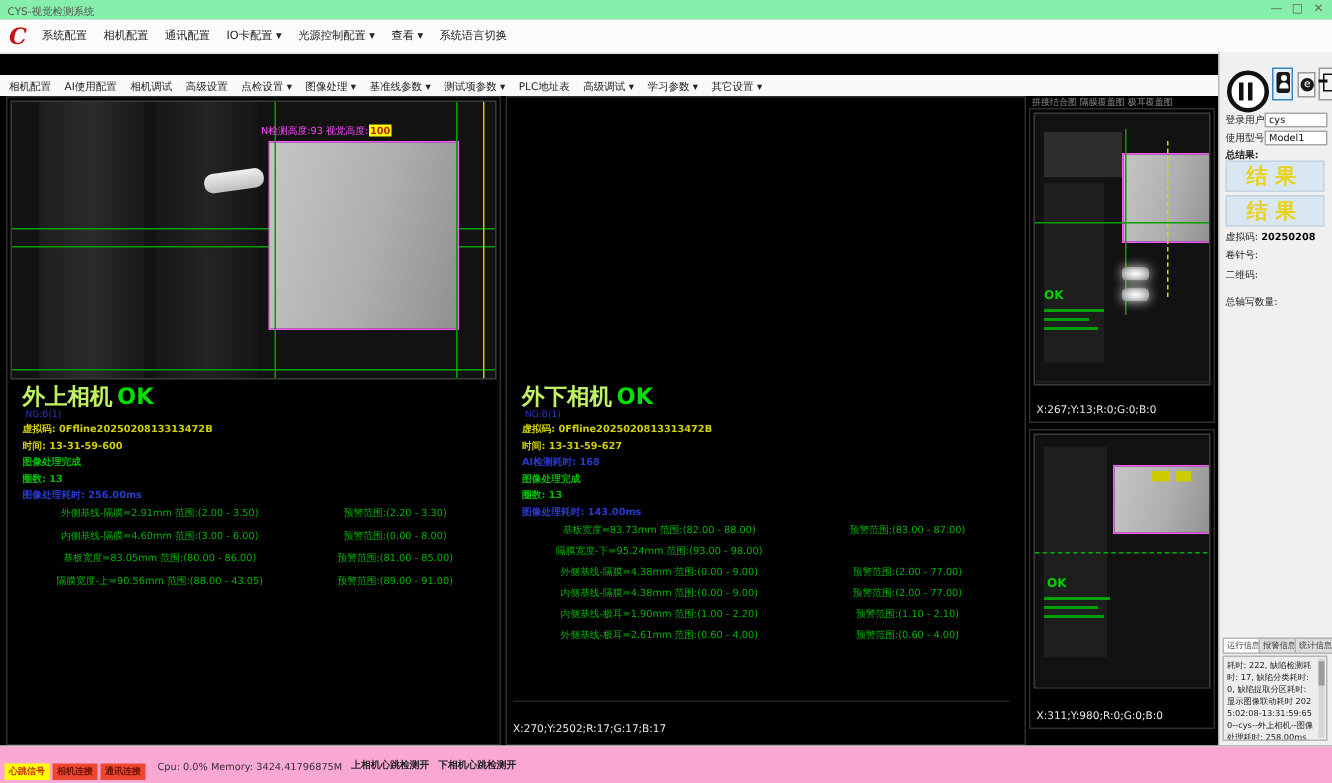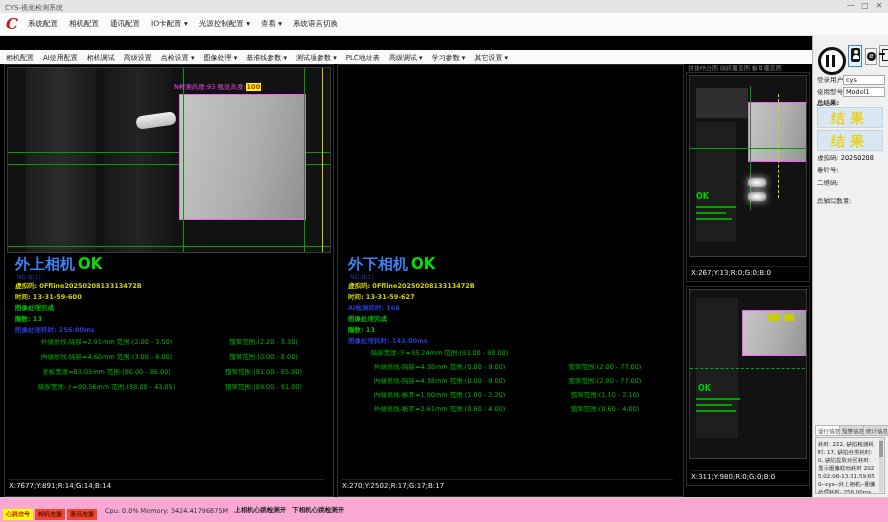--- a/index.html
+++ b/index.html
@@ -1,19 +1,19 @@
 <!DOCTYPE html>
 <html><head>
 <meta charset="utf-8">
 <style>
   html,body{margin:0;padding:0;background:#ddd;font-family:"DejaVu Sans",sans-serif;}
   #app{position:relative;width:888px;height:522px;background:#000;overflow:hidden;}
   .abs{position:absolute;}
   
-  #titlebar{position:absolute;left:0;top:0;width:888px;height:13px;background:#e5e5e5;border-bottom:5px solid #a3a3a3;}
+  #titlebar{position:absolute;left:0;top:0;width:888px;height:13px;background:#86efac;border-bottom:5px solid #a3a3a3;}
   #title{position:absolute;left:5px;top:3px;font-size:7px;color:#555;}
   .winctl{position:absolute;top:1px;font-size:8px;color:#666;width:14px;text-align:center;}
   #menubar{position:absolute;left:0;top:13px;width:888px;height:22px;background:#fbfbfb;border-bottom:1px solid #e2e2e2;}
   #logo{position:absolute;left:6px;top:2px;font-family:"DejaVu Serif",serif;font-style:italic;font-weight:bold;font-size:15px;color:#c41414;}
   .menu-items{position:absolute;left:28px;top:6px;display:flex;gap:11px;}
   .menu-item{font-size:7.5px;color:#222;white-space:nowrap;}
   #tabstrip{position:absolute;left:0;top:35px;width:812px;height:15px;background:#f0f0f0;border-bottom:1px solid #cfcfcf;}
   #runtab{position:absolute;left:3px;top:2px;background:#fff;border:1px solid #aaa;border-bottom:none;font-size:6.5px;color:#222;padding:2px 7px 3px 7px;}
   #toolbar{position:absolute;left:0;top:50px;width:812px;height:14px;background:#fafafa;border-bottom:1px solid #dedede;}
   .tool-items{position:absolute;left:6px;top:3px;display:flex;gap:9px;}
@@ -27,50 +27,50 @@
   .gvl{position:absolute;width:1px;background:#00a000;}
   .yvl{position:absolute;width:1px;background:#cccc00;}
   .ydash{position:absolute;width:0;border-left:1px dashed #d8d800;}
   .gdash{position:absolute;height:0;border-top:1px dashed #00b000;}
   .mcol{position:absolute;background:linear-gradient(90deg,#1d1d1d,#2b2b2b 50%,#191919);}
   .tabglow{position:absolute;background:radial-gradient(ellipse at center,#ffffff 0%,#cfcfcf 45%,#777 100%);border-radius:3px;box-shadow:0 0 7px rgba(255,255,255,.8);}
   .anno{position:absolute;font-size:6.5px;color:#ff48ff;white-space:nowrap;}
   .anno .hl{background:#ffff00;color:#c22200;font-weight:bold;padding:0 1px;}
   .ailabel{position:absolute;font-size:6.5px;color:#d8d800;white-space:nowrap;}
   .cam-title{position:absolute;left:10px;font-size:15px;font-weight:bold;white-space:nowrap;}
-  .tname{color:#3b82f6;}
+  .tname{color:#bef264;}
   .tok{color:#00e000;margin-left:3px;}
   .ng{position:absolute;left:12px;font-size:6px;color:#2a3ac0;}
   .yline{position:absolute;left:10px;font-size:6.5px;font-weight:bold;color:#cfcf00;white-space:nowrap;}
   .gline{position:absolute;left:10px;font-size:6.5px;font-weight:bold;color:#00bb00;white-space:nowrap;}
   .bline{position:absolute;left:10px;font-size:6.5px;font-weight:bold;color:#2a3acc;white-space:nowrap;}
   .rows{position:absolute;left:10px;right:4px;text-align:center;}
   .mrow{display:grid;grid-template-columns:183px auto;height:15px;}
   .mid .mrow{height:14px;}
   .mcell{font-size:6.5px;color:#00b400;white-space:nowrap;}
-  .coord{position:absolute;left:4px;bottom:6px;font-size:7px;color:#e8e8e8;white-space:nowrap;border-top:1px solid #222;padding-top:2px;width:96%;}
+  .coord{position:absolute;left:4px;bottom:6px;font-size:7px;color:#e8e8e8;white-space:nowrap;border-top:1px solid #222;padding-top:14px;width:96%;}
   .okmini{position:absolute;font-size:8px;font-weight:bold;color:#00d000;}
   .gbar{position:absolute;height:2px;background:#00a000;}
   .caption{position:absolute;font-size:6px;color:#8a8a8a;white-space:nowrap;}
   
   #sidebar{position:absolute;left:812px;top:35px;width:76px;height:462px;background:#f0f0f0;border-left:1px solid #b5b5b5;box-sizing:border-box;}
   #pausebtn{position:absolute;left:5px;top:12px;width:22px;height:22px;border:3px solid #111;border-radius:50%;background:#fff;}
   #pausebtn .bar{position:absolute;top:5px;width:3px;height:12px;background:#111;}
   .sbtn{position:absolute;background:#f4f4f4;border:1px solid #9a9a9a;box-sizing:border-box;}
   .sbtn.active{border:1px solid #3c86c8;background:#e6f0fa;}
   .usericon{position:absolute;left:2px;top:2px;width:9px;height:14px;background:#181818;border-radius:2px;}
   .usericon::before{content:"";position:absolute;left:2.5px;top:2px;width:4px;height:4px;border-radius:50%;background:#fff;}
   .usericon::after{content:"";position:absolute;left:1.5px;top:7px;width:6px;height:4px;border-radius:3px 3px 0 0;background:#fff;}
   .eicon{position:absolute;left:1px;top:3px;width:9px;height:9px;border-radius:50%;background:#181818;color:#fff;font-size:7px;line-height:9px;text-align:center;}
   .dooricon{position:absolute;left:2px;top:3px;width:7px;height:12px;border:1.5px solid #111;box-sizing:border-box;}
   .dooricon::before{content:"";position:absolute;left:-4px;top:3px;width:6px;height:2px;background:#111;}
   .slabel{position:absolute;left:4px;font-size:6.5px;color:#222;white-space:nowrap;}
   .sinput{position:absolute;right:3px;width:42px;height:10px;background:#fff;border:1px solid #a8a8a8;font-size:6.5px;color:#111;padding:0 2px;box-sizing:border-box;font-family:"DejaVu Sans",sans-serif;}
   .resbox{position:absolute;left:4px;width:66px;height:21px;background:#d9e7f2;border:1px solid #c2d4e2;text-align:center;line-height:21px;font-size:14px;font-weight:bold;color:#e8d21e;letter-spacing:5px;box-sizing:border-box;}
-  .sval{font-weight:normal;color:#000;}
+  .sval{font-weight:bold;color:#000;}
   .logtab{position:absolute;height:11px;font-size:5.5px;color:#333;background:#dcdcdc;border:1px solid #b5b5b5;line-height:11px;padding:0 2px;box-sizing:border-box;white-space:nowrap;}
   .logtab.active{background:#fff;}
   #logbox{position:absolute;left:2px;top:402px;width:70px;height:57px;background:#ededed;border:1px solid #b5b5b5;box-sizing:border-box;overflow:hidden;}
   #logtext{position:absolute;left:2px;top:2px;width:60px;font-size:5.5px;line-height:8px;color:#222;word-break:break-all;}
   #logscroll{position:absolute;right:1px;top:1px;width:4px;height:53px;background:#d6d6d6;}
   #logthumb{position:absolute;left:0;top:2px;width:4px;height:16px;background:#9a9a9a;}
   
   #statusbar{position:absolute;left:0;top:497px;width:888px;height:35px;background:#f9a8d4;border-top:1px solid #ccc;box-sizing:border-box;}
   .badge{display:inline-block;font-size:6px;padding:1px 3px;margin-right:2px;font-weight:bold;}
   #sbrow{position:absolute;left:3px;top:3px;display:flex;align-items:center;gap:6px;}
@@ -162,36 +162,39 @@
           <div class="mrow">
             <span class="mcell">基板宽度=83.05mm 范围:(80.00 - 86.00)</span>
             <span class="mcell">预警范围:(81.00 - 85.00)</span>
           </div>
 
           <div class="mrow">
             <span class="mcell">隔膜宽度-上=90.56mm 范围:(88.00 - 43.05)</span>
             <span class="mcell">预警范围:(89.00 - 91.00)</span>
           </div>
         </div>
-      <div class="coord">X:7677;Y:891;R:14;G:14;B:14</div>
     </div>
 
     <div class="panel mid" style="left:337px;width:347px;">
       <div class="cam-title" style="top:190px;">
         <span class="tname">外下相机</span><span class="tok">OK</span>
       </div>
       <div class="ng" style="top:208px;">NG:B(1)</div>
       <div class="yline" style="top:217px;">虚拟码: 0Ffline2025020813313472B</div>
       <div class="yline" style="top:228px;">时间: 13-31-59-627</div>
       <div class="bline" style="top:239px;">AI检测耗时: 168</div>
       <div class="gline" style="top:250px;">图像处理完成</div>
       <div class="gline" style="top:261px;">圈数: 13</div>
       <div class="bline" style="top:272px;">图像处理耗时: 143.00ms</div>
       <div class="rows" style="top:284px;">
 
+          <div class="mrow">
+            <span class="mcell">基板宽度=83.73mm 范围:(82.00 - 88.00)</span>
+            <span class="mcell">预警范围:(83.00 - 87.00)</span>
+          </div>
 
           <div class="mrow">
             <span class="mcell">隔膜宽度-下=95.24mm 范围:(93.00 - 98.00)</span>
           </div>
 
           <div class="mrow">
             <span class="mcell">外侧基线-隔膜=4.38mm 范围:(0.00 - 9.00)</span>
             <span class="mcell">预警范围:(2.00 - 77.00)</span>
           </div>
 

